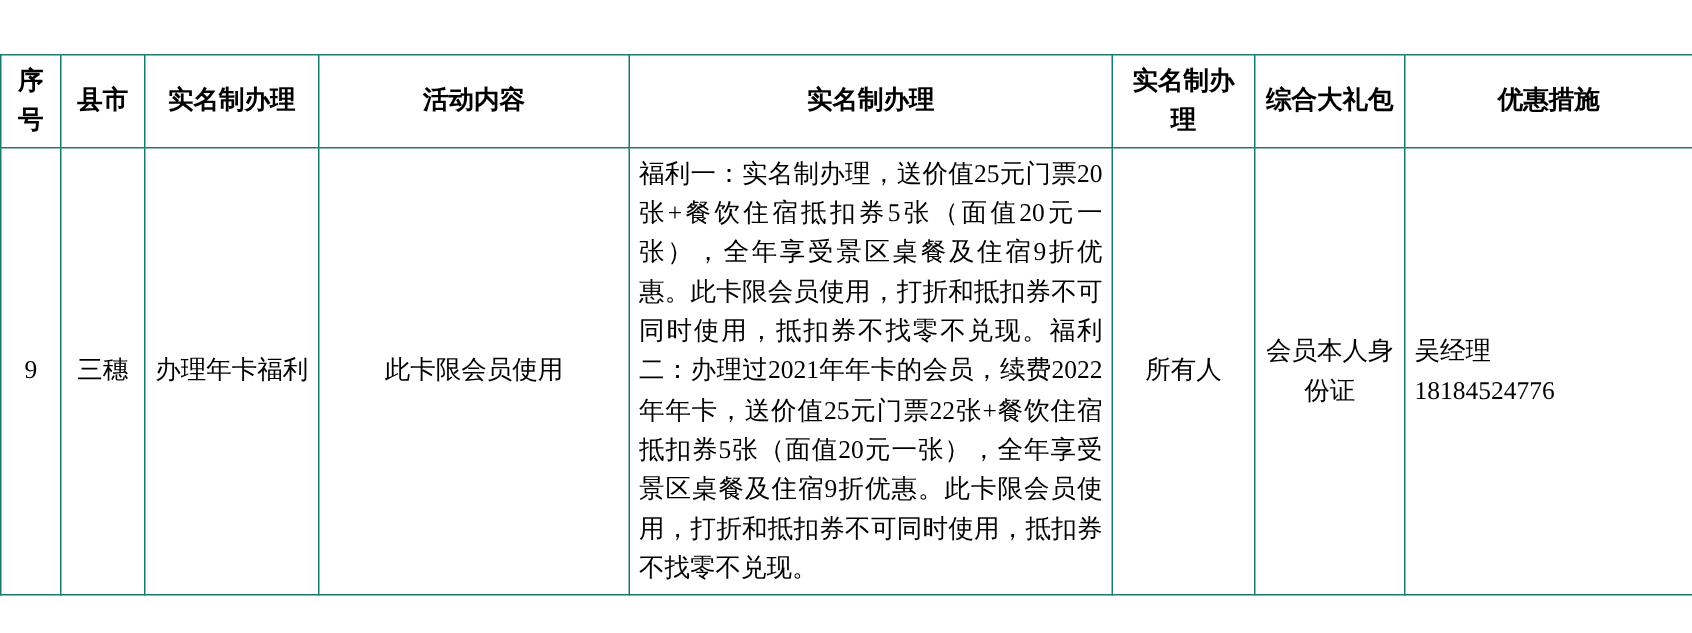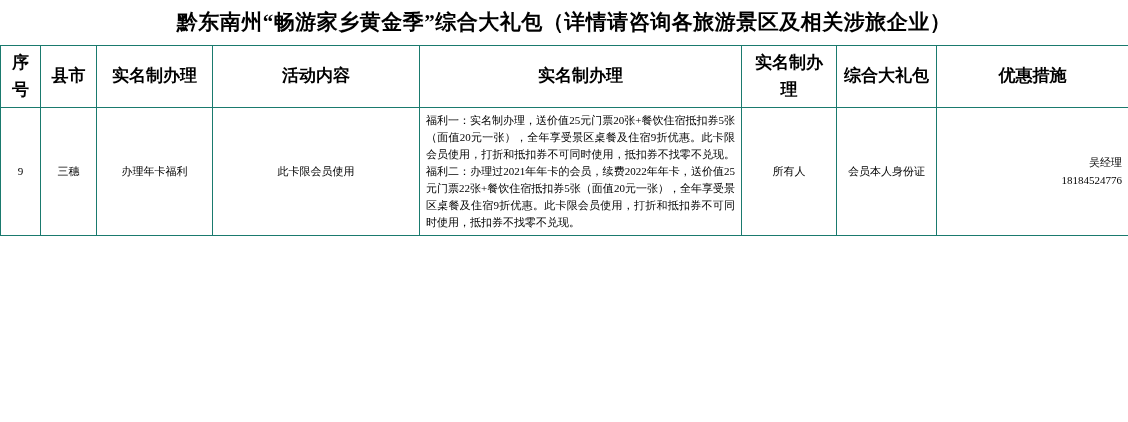--- a/index.html
+++ b/index.html
@@ -26,26 +26,27 @@
     font-size: 21px;
     letter-spacing: 0.5px;
     padding: 10px 0 10px 0;
     line-height: 1.2;
     white-space: nowrap;
   }
   table.gift-table {
     border-collapse: collapse;
     width: 1128px;
     table-layout: fixed;
+    margin-top: 36px;
   }
   table.gift-table th,
   table.gift-table td {
     border: 1px solid #1a7a6e;
     vertical-align: middle;
-    font-size: 11px;
+    font-size: 17px;
     line-height: 1.55;
     padding: 4px 6px;
     box-sizing: border-box;
   }
   table.gift-table th {
     text-align: center;
     font-weight: bold;
     height: 46px;
     font-size: 17px;
   }
@@ -55,40 +56,39 @@
   td.body-cell {
     text-align: left;
     font-size: 17px;
     line-height: 1.62;
     padding: 8px 10px 8px 10px;
     vertical-align: top;
     text-align: justify;
     text-justify: inter-ideograph;
   }
   td.contact {
-    text-align: right;
+    text-align: left;
     line-height: 1.6;
   }
   .nowrapline { white-space: pre-line; }
   
   col.c0 { width: 40px; }
   col.c1 { width: 56px; }
   col.c2 { width: 116px; }
   col.c3 { width: 207px; }
   col.c4 { width: 322px; }
   col.c5 { width: 95px; }
   col.c6 { width: 100px; }
   col.c7 { width: 192px; }
 </style>
 </head>
 <body>
 
 <div class="page">
 
-  <div class="doc-title">黔东南州“畅游家乡黄金季”综合大礼包（详情请咨询各旅游景区及相关涉旅企业）</div>
 
   <table class="gift-table">
     <colgroup>
       <col class="c0">
         <col class="c1">
         <col class="c2">
         <col class="c3">
       <col class="c4">
         <col class="c5">
         <col class="c6">

